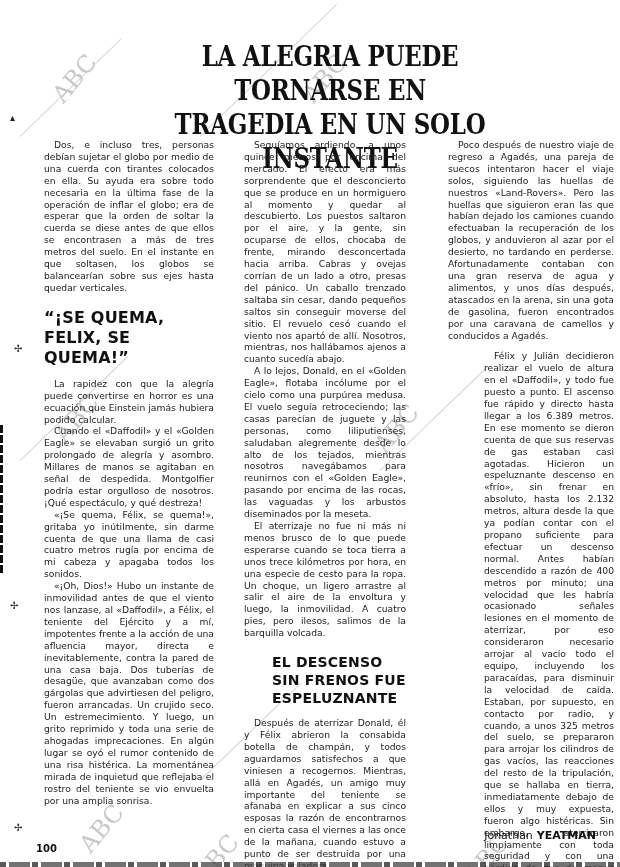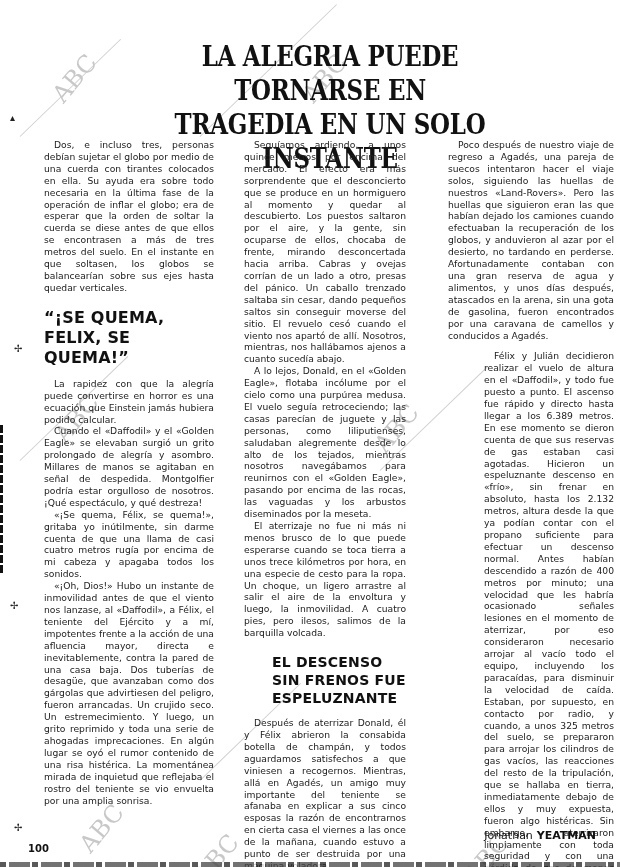--- a/index.html
+++ b/index.html
@@ -10,21 +10,21 @@
   .col-1 { left: 44px; width: 170px; }
   .col-2 { left: 244px; width: 162px; }
   .col-3 { left: 448px; width: 166px; }
   .col p { margin: 0; text-indent: 10px; hyphens: auto; }
   .col p + p { margin-top: 0; }
   .col p.gap { margin-top: 9px; margin-left: 36px; }
   .subhead { font-family: "DejaVu Sans", sans-serif; font-weight: bold; font-size: 16px; line-height: 20px; margin: 14px 0 10px 0; text-align: left; color: #111; letter-spacing: 0.2px; }
   .subhead.small { font-size: 14px; line-height: 18px; margin-left: 28px; }
   .byline { position: absolute; right: 24px; top: 829px; font-size: 11px; font-weight: bold; color: #111; }
   .byline .first { font-weight: normal; }
-  .page-number { position: absolute; left: 28px; top: 843px; font-size: 10px; font-weight: bold; color: #111; }
+  .page-number { position: absolute; left: 36px; top: 843px; font-size: 10px; font-weight: bold; color: #111; }
   .watermark { position: absolute; color: #c8c8c8; font-family: "DejaVu Serif", serif; font-size: 24px; transform: rotate(-50deg); transform-origin: left bottom; white-space: nowrap; pointer-events: none; }
   .wm-line { position: absolute; height: 1px; background: #cfcfcf; transform-origin: left center; pointer-events: none; }
   .bottom-strip { position: absolute; left: 0; top: 862px; width: 620px; height: 5px; background: repeating-linear-gradient(90deg, #222 0 6px, #fff 6px 9px, #444 9px 30px, #fff 30px 32px); opacity: 0.75; }
   .margin-mark { position: absolute; font-size: 10px; color: #222; }
   .side-bar { position: absolute; left: 0; top: 425px; width: 3px; height: 150px; background: repeating-linear-gradient(180deg, #111 0 8px, #fff 8px 10px); }
 </style>
 </head>
 <body>
 
 <div class="page">

